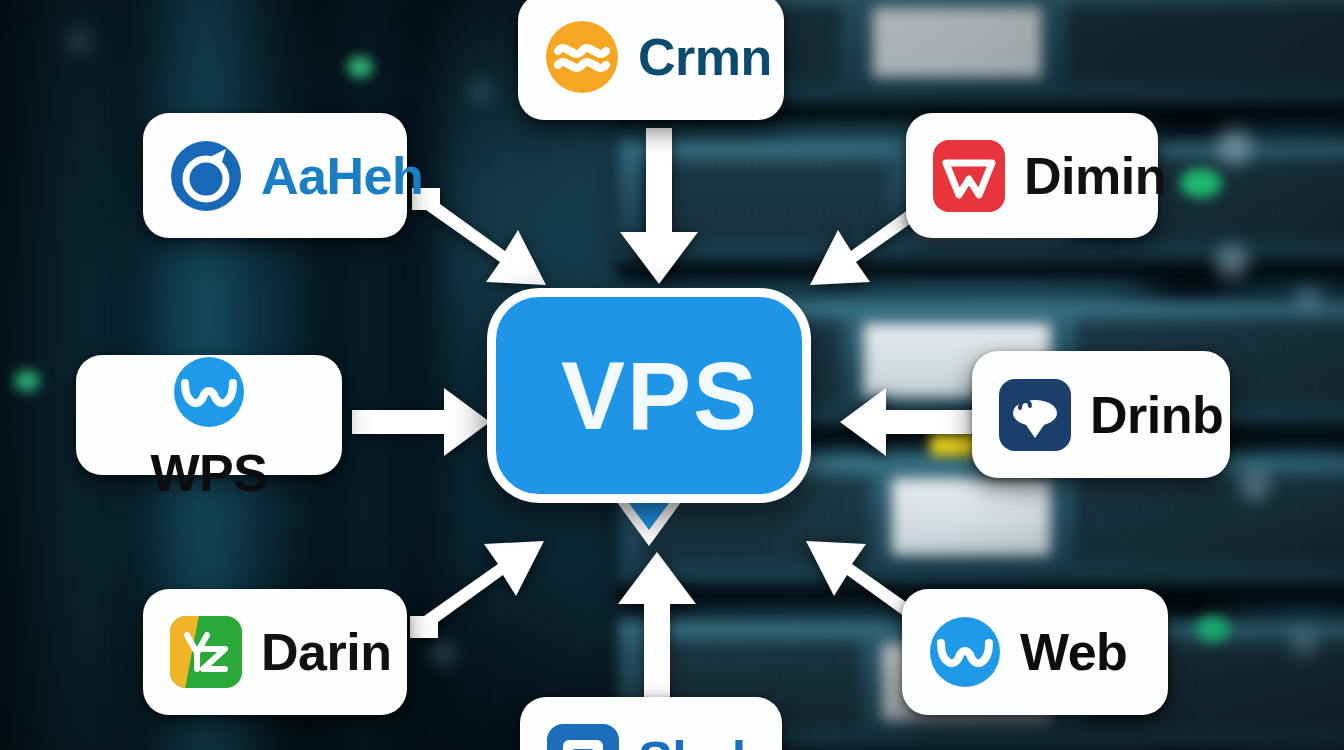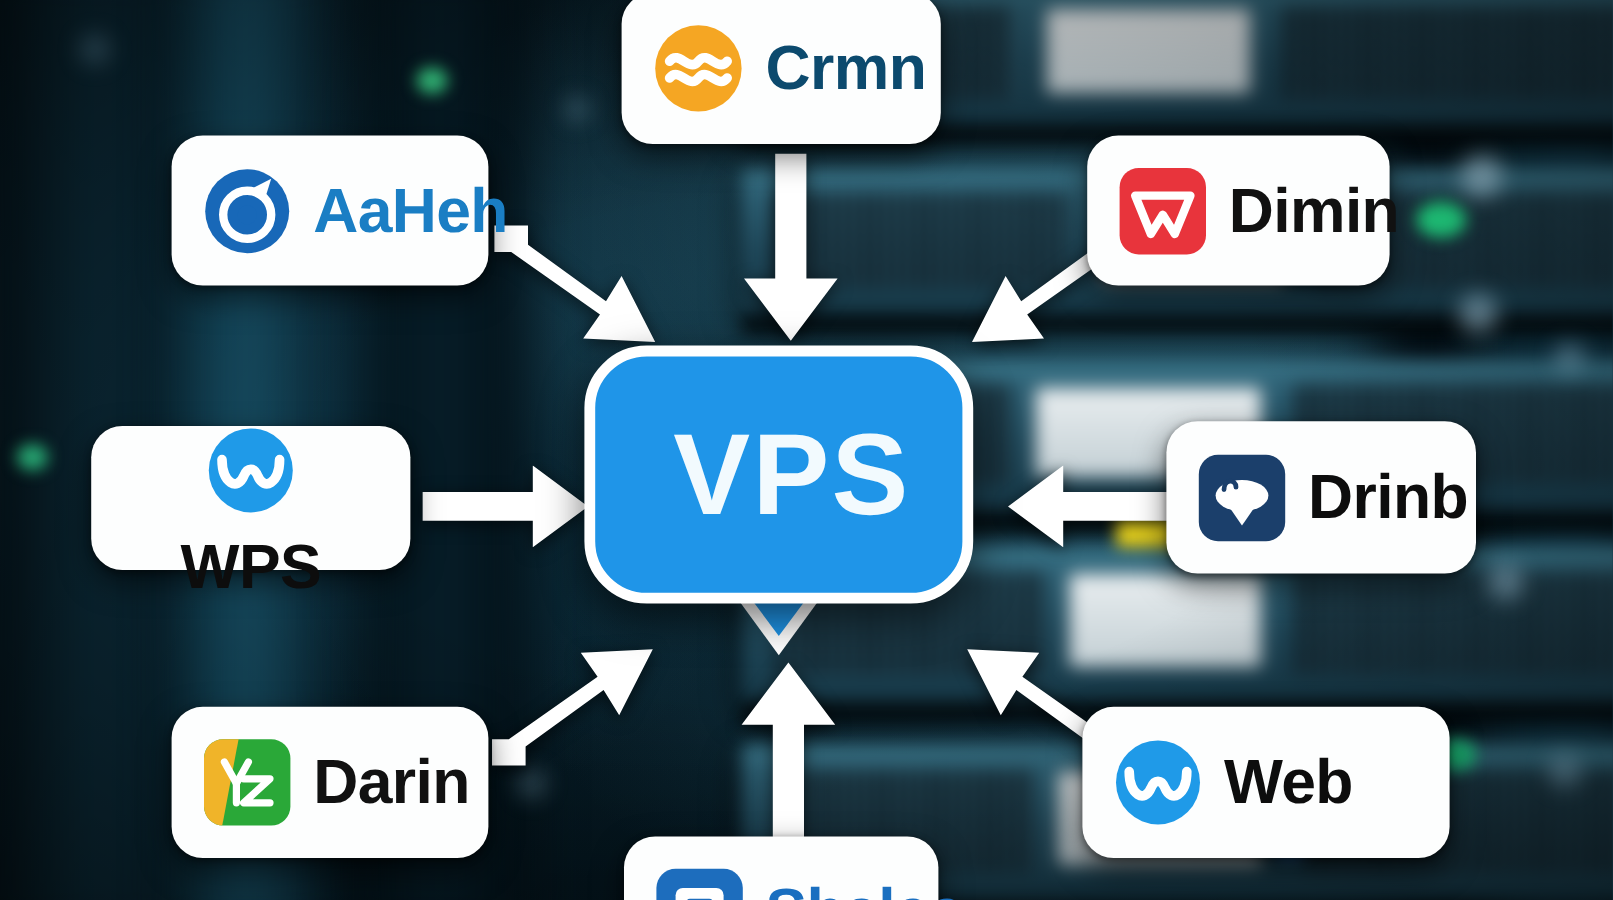--- a/index.html
+++ b/index.html
@@ -352,21 +352,21 @@
           <path d="M0 0 L30 0 L16 74 L0 74 Z" fill="#f0b429"></path>
         </g>
         <path d="M18 20 L28 38 L28 54" fill="none" stroke="#ffffff" stroke-width="6" stroke-linecap="round" stroke-linejoin="round"></path>
         <path d="M38 20 L28 38" fill="none" stroke="#ffffff" stroke-width="6" stroke-linecap="round"></path>
         <path d="M34 34 L56 34 L34 54 L56 54" fill="none" stroke="#ffffff" stroke-width="6" stroke-linecap="round" stroke-linejoin="round"></path>
       </svg>
     </span>
     <span class="card-label" style="color:#111111;">Darin</span>
   </div>
 
-  <div class="card" style="left:902px;top:589px;width:306px;height:126px;">
+  <div class="card" style="left:902px;top:589px;width:266px;height:126px;">
     <span class="logo">
       <svg width="74" height="74" viewBox="0 0 74 74">
         <circle cx="37" cy="37" r="35" fill="#1f9ae8"></circle>
         <path d="M13 28 C13 48, 26 54, 31 42 C34 34, 40 34, 43 42 C48 54, 61 48, 61 28" fill="none" stroke="#ffffff" stroke-width="8" stroke-linecap="round" stroke-linejoin="round"></path>
       </svg>
     </span>
     <span class="card-label" style="color:#0d0d0d;">Web</span>
   </div>
 
   <div class="card" style="left:520px;top:697px;width:262px;height:126px;">

